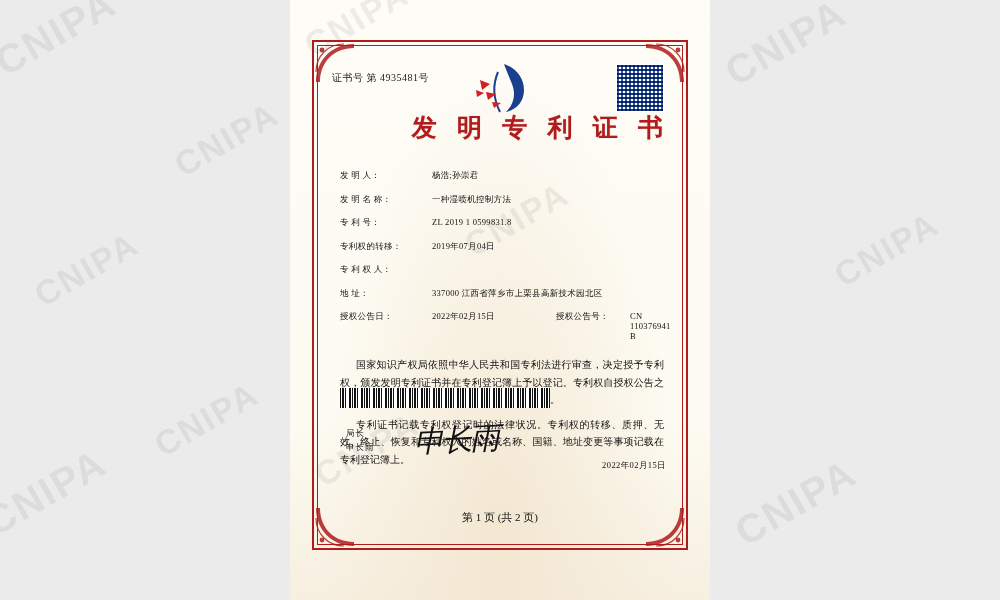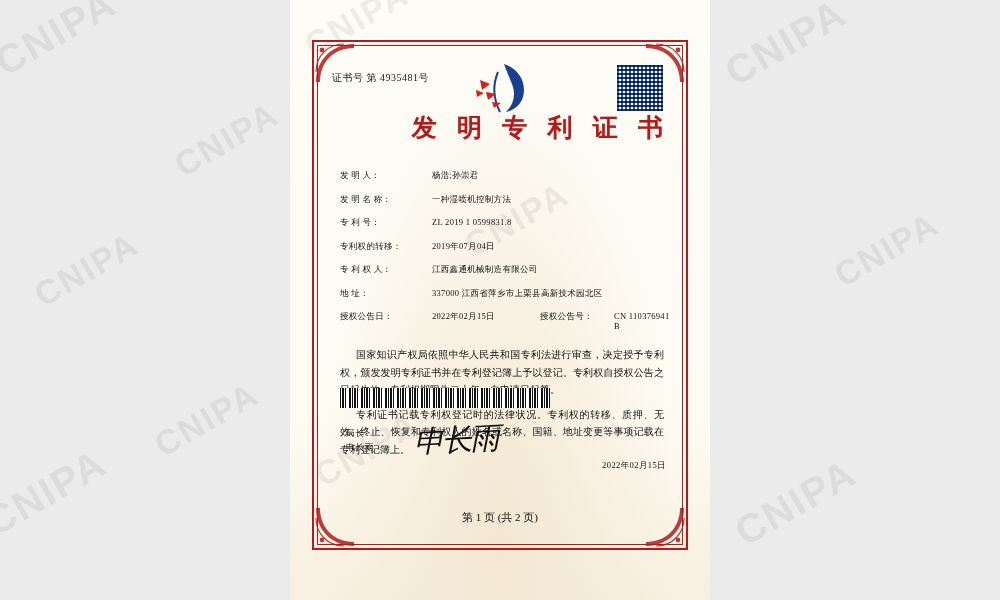--- a/index.html
+++ b/index.html
@@ -154,20 +154,21 @@
     white-space: pre;
   }
   .field .val {
     flex: 1;
   }
   .field .lbl2 {
     width: 74px;
     flex: 0 0 74px;
     white-space: pre;
     text-align: left;
+    margin-left: 16px;
   }
 
   .body-text {
     margin-top: 15px;
     margin-left: 10px;
     margin-right: 6px;
     font-size: 10px;
     line-height: 1.75;
     color: #111;
     text-align: justify;
@@ -317,21 +318,20 @@
         <div class="field">
           <span class="lbl">专 利 号：</span>
           <span class="val">ZL 2019 1 0599831.8</span>
         </div>
         <div class="field">
           <span class="lbl">专利权的转移：</span>
           <span class="val">2019年07月04日</span>
         </div>
         <div class="field">
           <span class="lbl">专 利 权 人：</span>
-          <span class="val">江西鑫通机械制造有限公司</span>
         </div>
         <div class="field">
           <span class="lbl">地 址：</span>
           <span class="val">337000 江西省萍乡市上栗县高新技术园北区</span>
         </div>
         <div class="field">
           <span class="lbl">授权公告日：</span>
           <span style="flex:0 0 108px">2022年02月15日</span>
           <span class="lbl2">授权公告号：</span>
           <span>CN 110376941 B</span>

